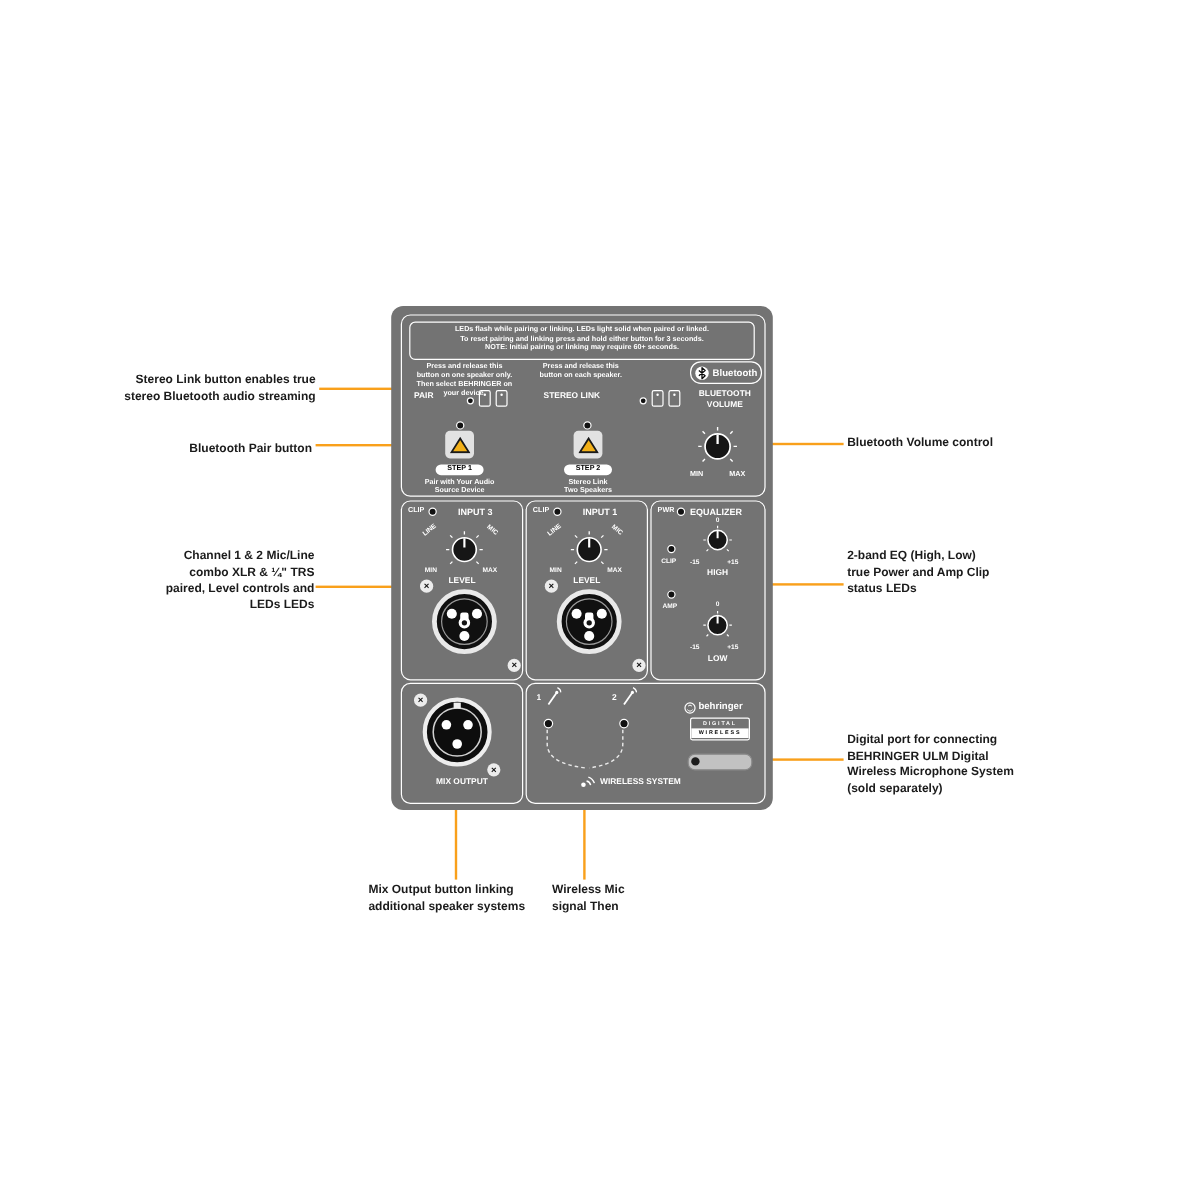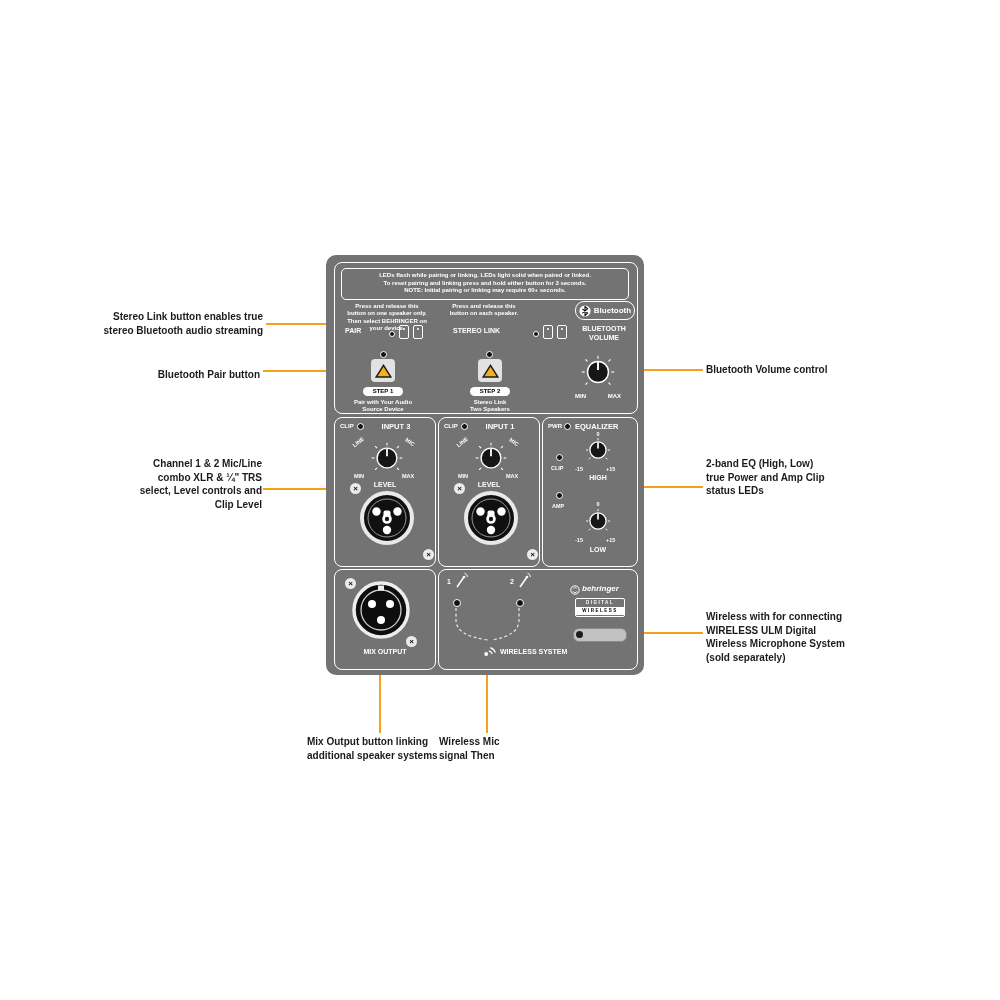--- a/index.html
+++ b/index.html
@@ -40,42 +40,42 @@
   <div class="ct ra" style="right:737px;top:310px">
     <div>Stereo Link button enables true</div>
     <div>stereo Bluetooth audio streaming</div>
   </div>
   <div class="ct ra" style="right:740px;top:368px">
     <div>Bluetooth Pair button</div>
   </div>
   <div class="ct ra" style="right:738px;top:457px">
     <div>Channel 1 &amp; 2 Mic/Line</div>
     <div>combo XLR &amp; ¼" TRS</div>
-    <div>select, Level controls and</div>
-    <div>Clip Level</div>
+    <div>paired, Level controls and</div>
+    <div>LEDs LEDs</div>
   </div>
   <div class="ct" style="left:706px;top:363px">
     <div>Bluetooth Volume control</div>
   </div>
   <div class="ct" style="left:706px;top:457px">
     <div>2-band EQ (High, Low)</div>
     <div>true Power and Amp Clip</div>
     <div>status LEDs</div>
   </div>
   <div class="ct" style="left:706px;top:610px">
-    <div>Wireless with for connecting</div>
-    <div>WIRELESS ULM Digital</div>
+    <div>Digital port for connecting</div>
+    <div>BEHRINGER ULM Digital</div>
     <div>Wireless Microphone System</div>
     <div>(sold separately)</div>
   </div>
   <div class="ct" style="left:307px;top:735px">
     <div>Mix Output button linking</div>
     <div>additional speaker systems</div>
   </div>
-  <div class="ct" style="left:439px;top:735px">
+  <div class="ct" style="left:460px;top:735px">
     <div>Wireless Mic</div>
     <div>signal Then</div>
   </div>
 
   <div class="cl" style="left:266px;top:323px;width:223px;height:2px"></div>
   <div class="cl" style="left:488px;top:323px;width:2px;height:31px"></div>
   <div class="cl" style="left:263px;top:370px;width:107px;height:2px"></div>
   <div class="cl" style="left:263px;top:488px;width:73px;height:2px"></div>
   <div class="cl" style="left:618px;top:369px;width:85px;height:2px"></div>
   <div class="cl" style="left:638px;top:486px;width:65px;height:2px"></div>
@@ -329,21 +329,21 @@
         <circle cx="3.2" cy="10" r="1.9" fill="#fff"></circle>
         <path d="M5.8 6.8 a4.5 4.5 0 0 1 3.4 3.4" fill="none" stroke="#fff" stroke-width="1.2"></path>
         <path d="M7.3 3.6 a8 8 0 0 1 5 5" fill="none" stroke="#fff" stroke-width="1.2"></path>
       </svg>
       <div class="t f7" style="left:61px;top:78px">WIRELESS SYSTEM</div>
 
       <svg class="abs" style="left:131px;top:15px" width="10" height="10" viewBox="0 0 10 10">
         <circle cx="5" cy="5" r="4.2" fill="none" stroke="#fff" stroke-width="1"></circle>
         <path d="M2.8 6.2 a2.4 2.4 0 0 0 4.4 0 M3.4 3.4 a2.2 2.2 0 0 1 3.2 0" fill="none" stroke="#fff" stroke-width=".8"></path>
       </svg>
-      <div class="t f8" style="left:143px;top:14px;font-style:italic">behringer</div>
+      <div class="t f8" style="left:143px;top:14px;">behringer</div>
       <div class="badge" style="left:136px;top:28px;width:48px;height:17px">
         <div>DIGITAL</div>
         <div class="inv">WIRELESS</div>
       </div>
       <div class="port" style="left:134px;top:58px">
           <i></i>
         </div>
     </div>
 
   </div>

